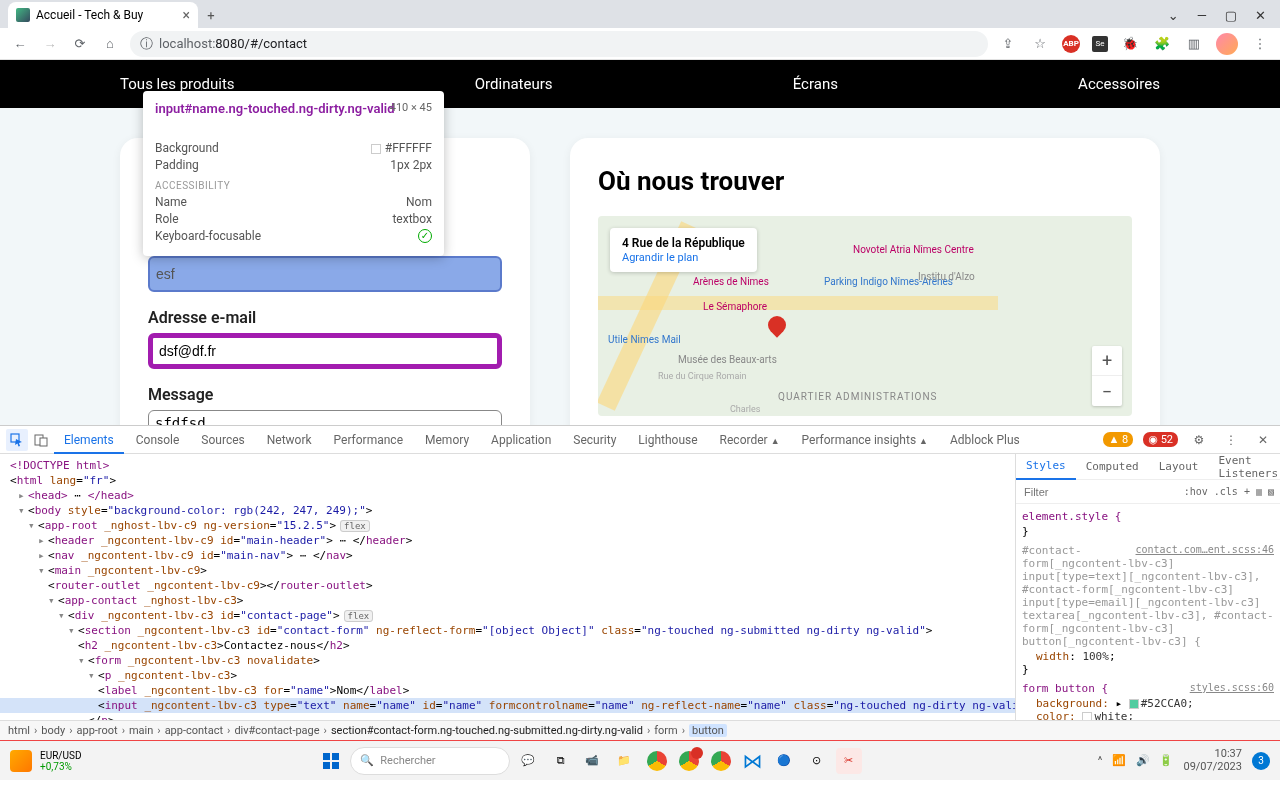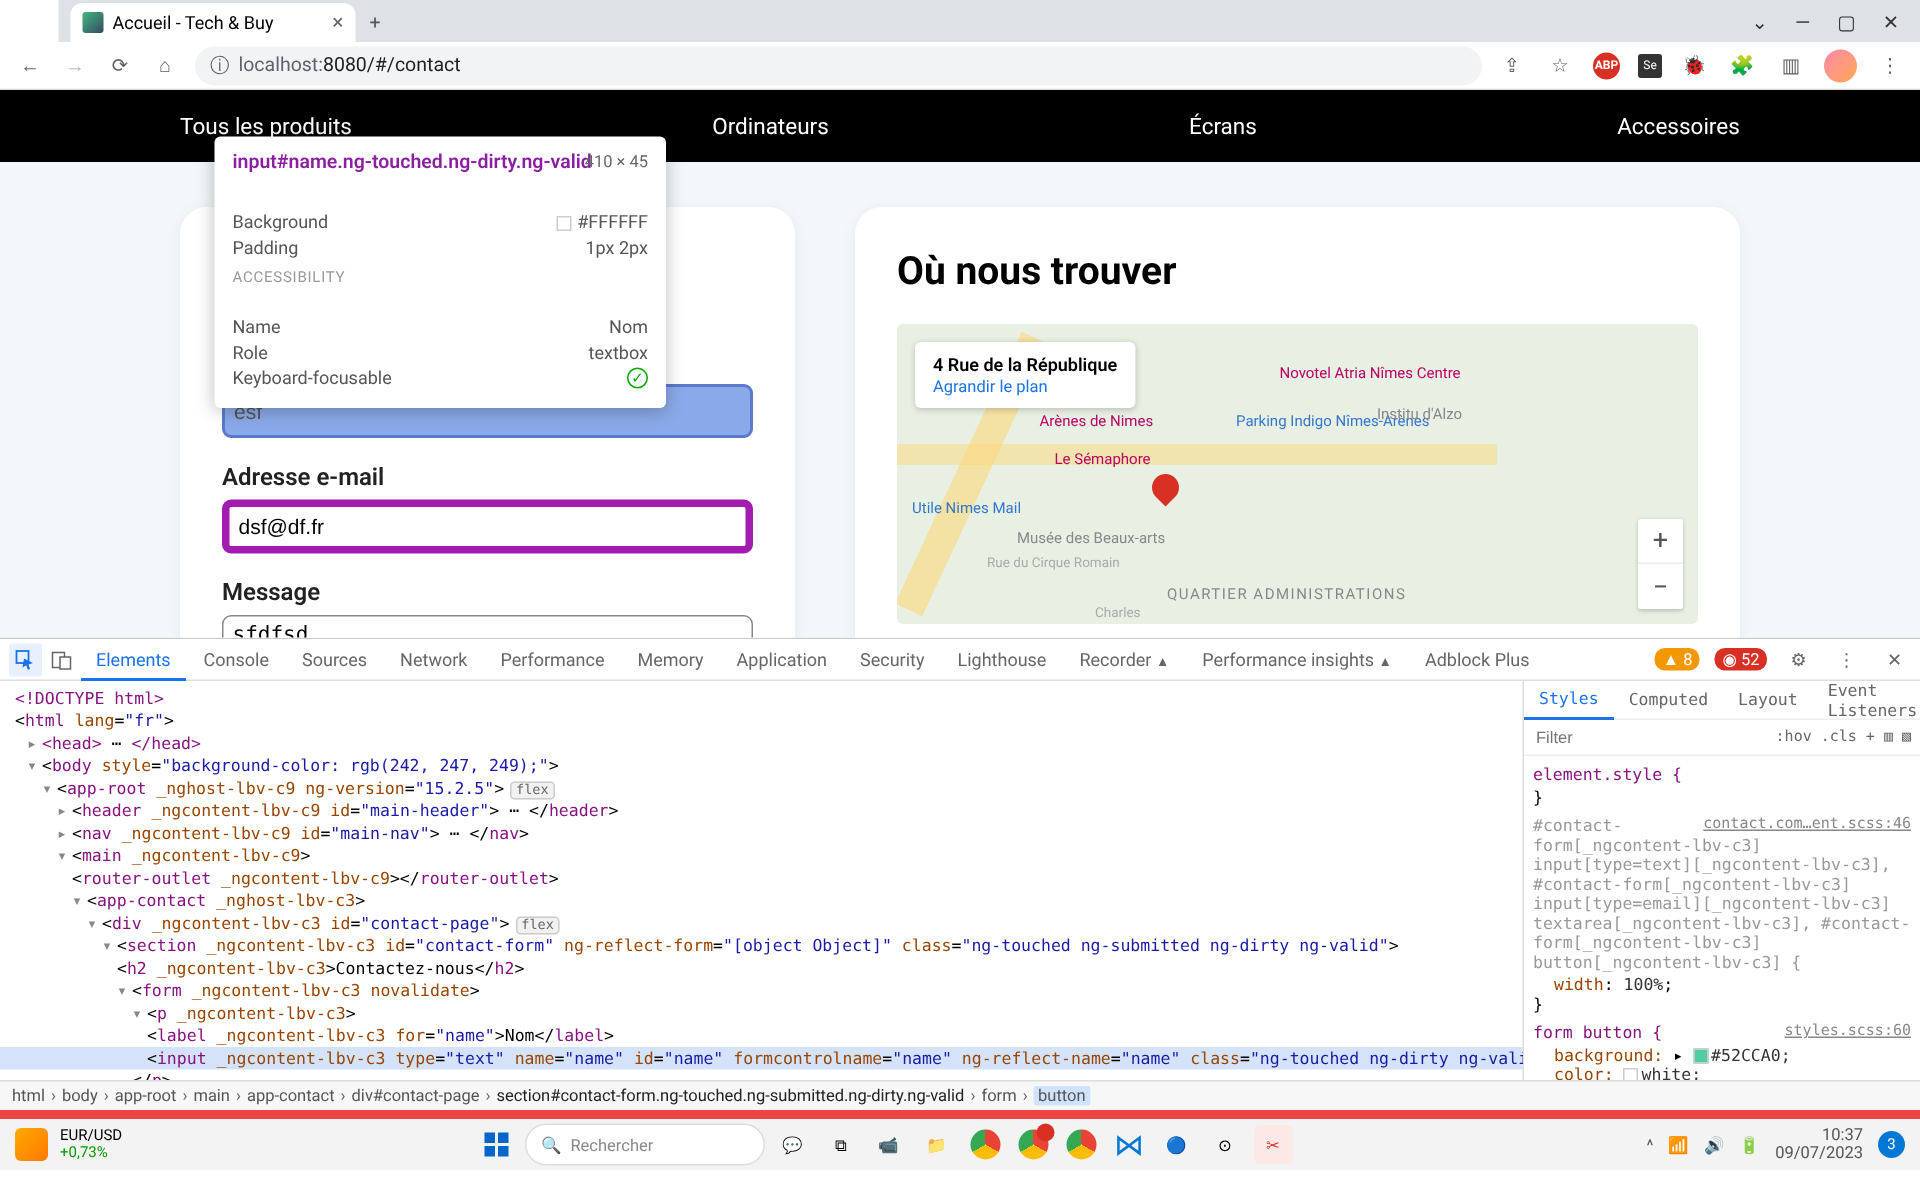--- a/index.html
+++ b/index.html
@@ -1,17 +1,17 @@
 <!DOCTYPE html>
 <html><head>
 <meta charset="utf-8">
 <style>
 * { box-sizing: border-box; margin: 0; padding: 0; }
 body { font-family: -apple-system, "Segoe UI", Roboto, sans-serif; font-size: 13px; background: #fff; overflow: hidden; }
-.chrome-top { height: 28px; background: #dee1e6; display: flex; align-items: flex-end; padding-left: 8px; margin-left: 39px; }
+.chrome-top { height: 28px; background: #dee1e6; display: flex; align-items: flex-end; padding-left: 8px; }
 .tab { background: #fff; border-radius: 8px 8px 0 0; height: 26px; width: 190px; display: flex; align-items: center; padding: 0 8px; font-size: 12px; gap: 6px; }
 .tab .favicon { width: 14px; height: 14px; background: linear-gradient(135deg,#42b883,#35495e); border-radius: 2px; }
 .tab .close { margin-left: auto; color: #666; font-size: 14px; }
 .newtab { width: 26px; height: 26px; display: flex; align-items: center; justify-content: center; color: #555; }
 .win-controls { margin-left: auto; display: flex; gap: 18px; padding-right: 14px; color: #333; font-size: 13px; align-items: center; height: 26px; }
 .addr-bar { height: 32px; display: flex; align-items: center; padding: 0 10px; gap: 10px; background: #fff; border-bottom: 1px solid #e1e1e1; }
 .addr-icon { width: 20px; height: 20px; display: flex; align-items: center; justify-content: center; color: #5f6368; cursor: pointer; }
 .addr-icon.disabled { color: #bbb; }
 .url-box { flex: 1; height: 26px; background: #f1f3f4; border-radius: 14px; display: flex; align-items: center; padding: 0 10px; font-size: 13px; gap: 6px; }
 .url-box .info { color: #5f6368; }
@@ -29,21 +29,21 @@
 .card-left { width: 410px; flex: none; }
 .card h2 { font-size: 26px; font-weight: 700; margin-bottom: 20px; }
 .form-label { font-size: 16px; font-weight: 600; color: #222; margin-bottom: 6px; display: block; }
 .form-input { width: 100%; height: 36px; border: 5px solid #a21caf; border-radius: 6px; padding: 1px 6px; font-size: 14px; margin-bottom: 16px; background: #fff; }
 .form-input.highlighted { background: #8aa9e8; border: 2px solid #5b7acb; color: #555; }
 .form-textarea { width: 100%; height: 30px; border: 1px solid #888; border-radius: 6px; padding: 4px 6px; font-size: 14px; resize: none; }
 .inspect-tooltip { position: absolute; top: 31px; left: 143px; width: 301px; background: #fff; border-radius: 4px; box-shadow: 0 2px 12px rgba(0,0,0,.25); padding: 10px 12px; font-size: 12px; z-index: 50; }
 .tip-selector { color: #8c1ea1; font-weight: 600; line-height: 1.3; font-size: 13px; }
 .tip-dim { position: absolute; top: 10px; right: 12px; color: #666; font-size: 11px; }
 .tip-row { display: flex; justify-content: space-between; margin: 3px 0; color: #555; }
-.tip-section { color: #999; font-size: 10px; letter-spacing: .5px; margin: 8px 0 20px; }
+.tip-section { color: #999; font-size: 10px; letter-spacing: .5px; margin: 8px 0 4px; }
 .tip-swatch { display: inline-block; width: 10px; height: 10px; border: 1px solid #ccc; background: #fff; margin-right: 4px; vertical-align: middle; }
 .tip-check { width: 14px; height: 14px; border-radius: 50%; border: 1.5px solid #0a0; display: inline-flex; align-items: center; justify-content: center; color: #0a0; font-size: 10px; }
 .map-card { position: relative; overflow: hidden; padding: 28px 28px 0; }
 .map { position: relative; height: 200px; background: #e8f0e4; border-radius: 4px; overflow: hidden; margin-top: 12px; }
 .map-road { position: absolute; background: #fcd77a; }
 .map-label { position: absolute; font-size: 10px; color: #555; }
 .map .pin { position: absolute; width: 18px; height: 18px; background: #d93025; border-radius: 50% 50% 50% 0; transform: rotate(-45deg); left: 170px; top: 100px; }
 .map-info { position: absolute; top: 12px; left: 12px; background: #fff; padding: 8px 12px; border-radius: 4px; box-shadow: 0 1px 4px rgba(0,0,0,.2); font-size: 12px; z-index: 2; }
 .map-info a { color: #1a73e8; text-decoration: none; font-size: 11px; }
 .map-zoom { position: absolute; right: 10px; bottom: 10px; width: 30px; background: #fff; border-radius: 2px; box-shadow: 0 1px 3px rgba(0,0,0,.2); z-index: 2; }
@@ -82,21 +82,21 @@
 .css-prop { color: #994500; }
 .css-val { color: #333; }
 .css-link { color: #888; float: right; text-decoration: underline; font-size: 10px; }
 .css-block { margin: 2px 0; }
 .css-indent { padding-left: 14px; }
 .css-swatch { display: inline-block; width: 10px; height: 10px; vertical-align: middle; border: 1px solid #ccc; margin-right: 2px; }
 .breadcrumb { height: 20px; border-top: 1px solid #ddd; display: flex; align-items: center; padding: 0 8px; font-size: 11px; gap: 4px; color: #666; background: #f7f7f7; }
 .breadcrumb span { color: #555; }
 .breadcrumb .sel { color: #222; }
 .breadcrumb .hi { background: #cfe3ff; padding: 0 3px; border-radius: 2px; }
-.taskbar { height: 40px; background: #f3f3f3; border-top: 6px solid #ef4444; display: flex; align-items: center; padding: 0 10px; gap: 8px; font-size: 11px; }
+.taskbar { height: 40px; background: #f3f3f3; border-top: 1px solid #ef4444; display: flex; align-items: center; padding: 0 10px; gap: 8px; font-size: 11px; }
 .tb-widget { display: flex; flex-direction: column; font-size: 10px; line-height: 1.1; }
 .tb-green { color: #090; }
 .tb-center { margin: 0 auto; display: flex; gap: 6px; align-items: center; }
 .tb-icon { width: 26px; height: 26px; border-radius: 4px; display: flex; align-items: center; justify-content: center; }
 .tb-search { width: 160px; height: 28px; background: #fff; border: 1px solid #ddd; border-radius: 14px; display: flex; align-items: center; padding: 0 10px; gap: 6px; color: #888; }
 .tb-right { display: flex; gap: 10px; align-items: center; color: #555; }
 .tb-time { text-align: right; font-size: 11px; line-height: 1.1; }
 </style>
 </head>
 <body>

